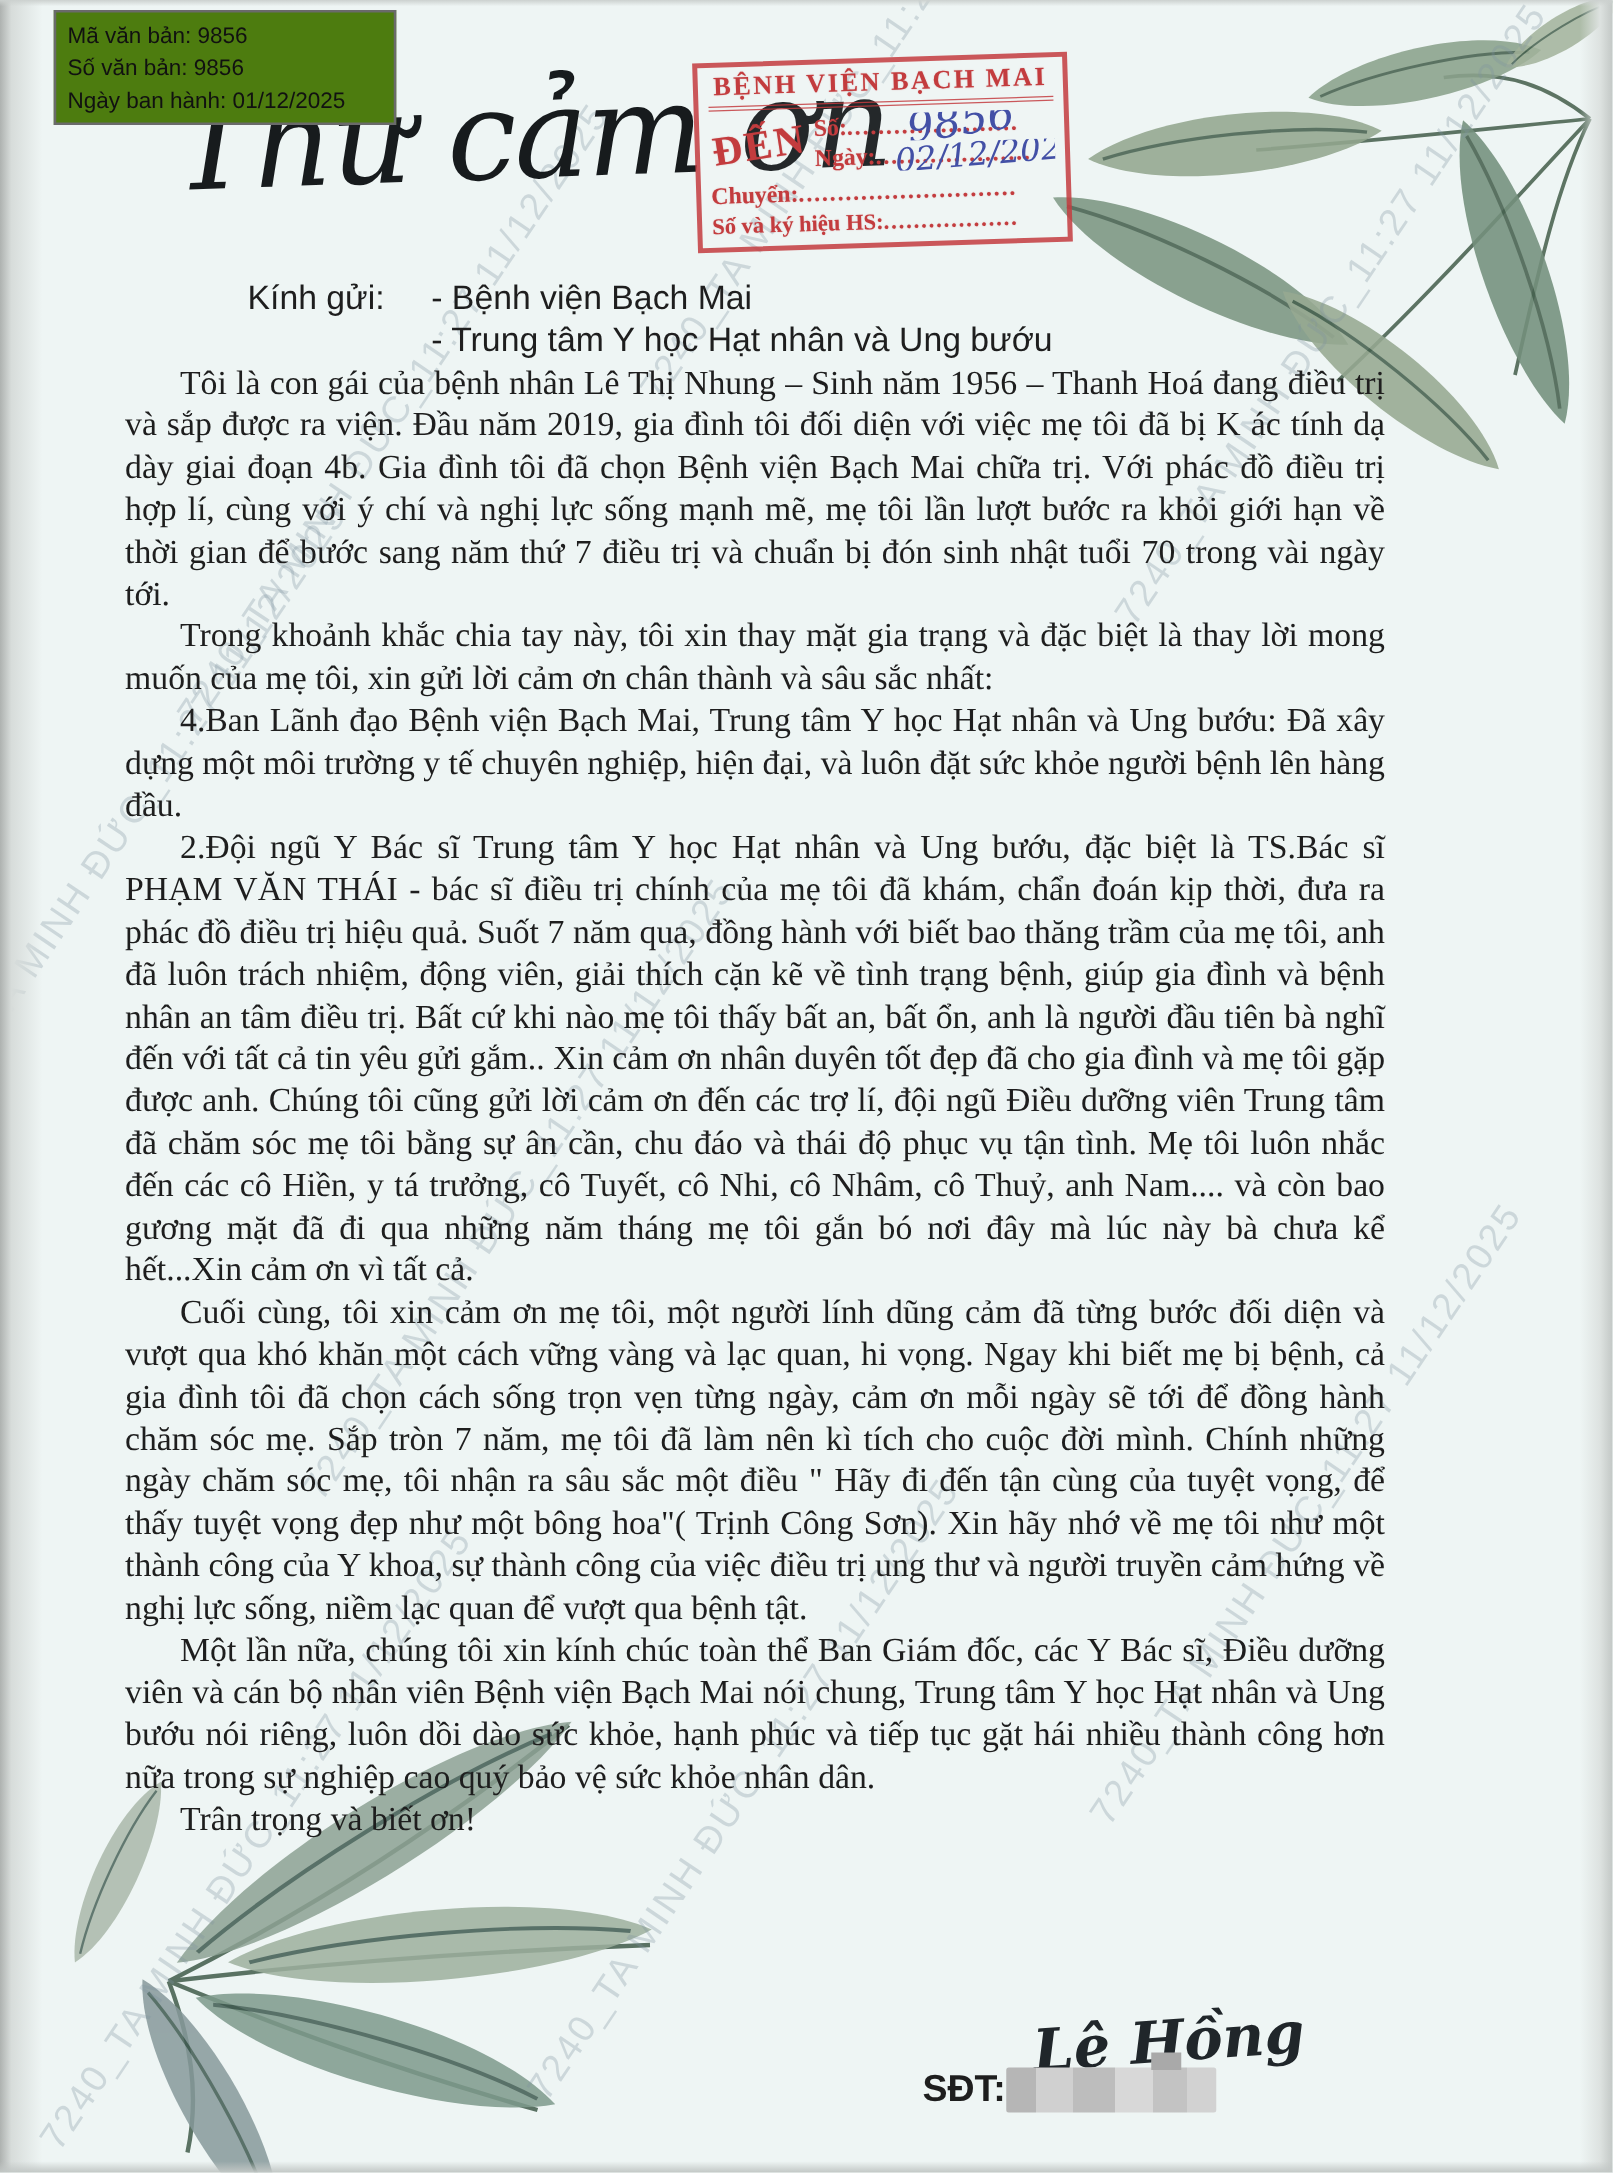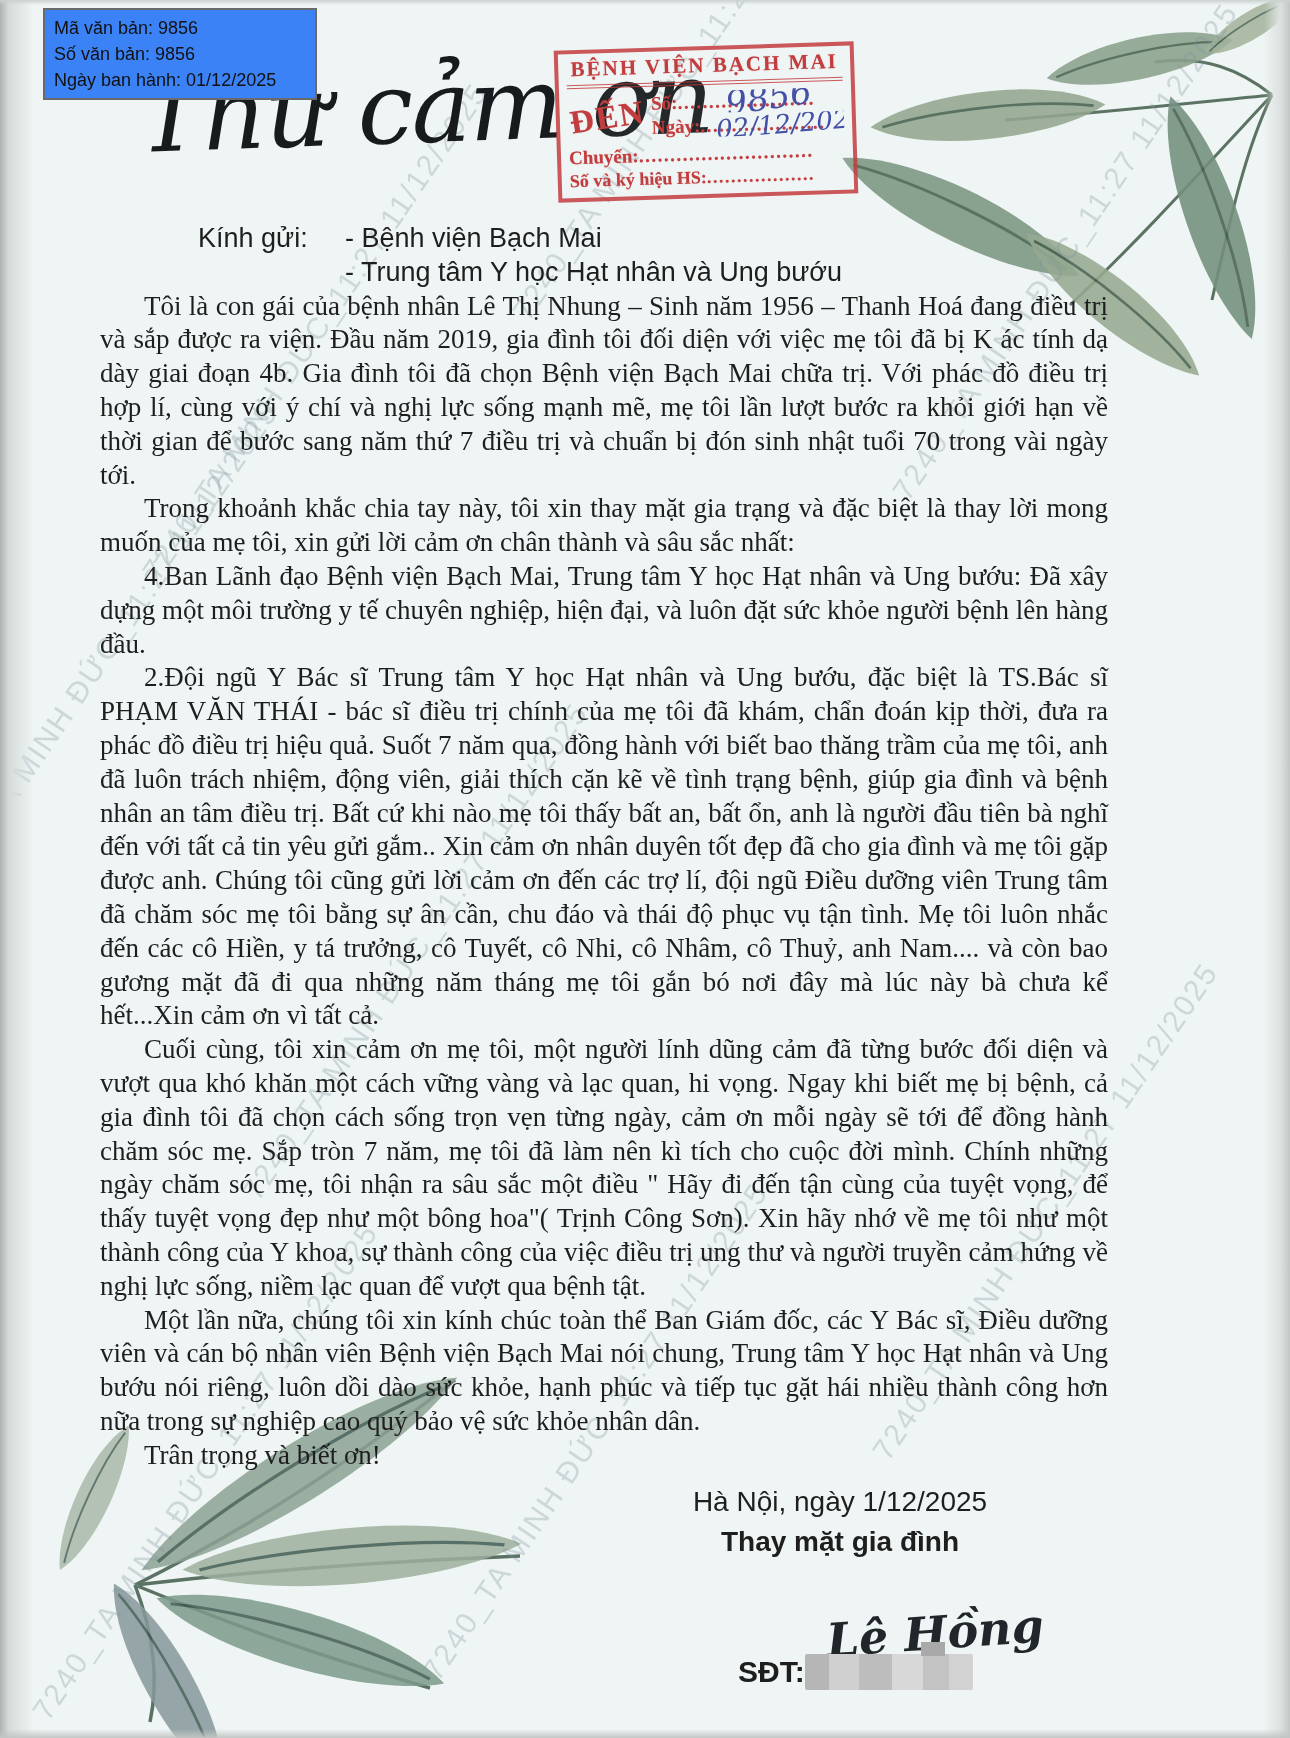--- a/index.html
+++ b/index.html
@@ -24,21 +24,21 @@
   .wm{position:absolute;white-space:nowrap;font-size:30px;letter-spacing:2px;
     color:rgba(125,145,160,0.30);transform:rotate(-56deg);transform-origin:0 50%;}
 
   
   .leaves{position:absolute;z-index:2;}
   .leaves-tr{right:0;top:0;}
   .leaves-bl{left:0;top:1290px;}
 
   
   .meta-box{position:absolute;z-index:11;left:43px;top:8px;width:252px;
-    background:#3b82f6;border:2px solid #6a6a6a;padding:5px 9px;
+    background:#4d7c0f;border:2px solid #6a6a6a;padding:5px 9px;
     font-size:18px;line-height:1.45;color:#111;}
 
   
   .title{position:absolute;z-index:4;left:138px;top:48px;margin:0;
     font-family:"DejaVu Serif",serif;font-style:italic;font-weight:500;
     font-size:100px;line-height:1.2;color:#171b1d;transform:rotate(-2deg);
     letter-spacing:-2px;}
 
   
   .stamp{position:absolute;z-index:5;left:556px;top:46px;width:276px;
@@ -186,24 +186,20 @@
     </div>
     <p class="para">Tôi là con gái của bệnh nhân Lê Thị Nhung – Sinh năm 1956 – Thanh Hoá đang điều trị và sắp được ra viện. Đầu năm 2019, gia đình tôi đối diện với việc mẹ tôi đã bị K ác tính dạ dày giai đoạn 4b. Gia đình tôi đã chọn Bệnh viện Bạch Mai chữa trị. Với phác đồ điều trị hợp lí, cùng với ý chí và nghị lực sống mạnh mẽ, mẹ tôi lần lượt bước ra khỏi giới hạn về thời gian để bước sang năm thứ 7 điều trị và chuẩn bị đón sinh nhật tuổi 70 trong vài ngày tới.</p>
     <p class="para">Trong khoảnh khắc chia tay này, tôi xin thay mặt gia trạng và đặc biệt là thay lời mong muốn của mẹ tôi, xin gửi lời cảm ơn chân thành và sâu sắc nhất:</p>
     <p class="para">4.Ban Lãnh đạo Bệnh viện Bạch Mai, Trung tâm Y học Hạt nhân và Ung bướu: Đã xây dựng một môi trường y tế chuyên nghiệp, hiện đại, và luôn đặt sức khỏe người bệnh lên hàng đầu.</p>
     <p class="para">2.Đội ngũ Y Bác sĩ Trung tâm Y học Hạt nhân và Ung bướu, đặc biệt là TS.Bác sĩ PHẠM VĂN THÁI - bác sĩ điều trị chính của mẹ tôi đã khám, chẩn đoán kịp thời, đưa ra phác đồ điều trị hiệu quả. Suốt 7 năm qua, đồng hành với biết bao thăng trầm của mẹ tôi, anh đã luôn trách nhiệm, động viên, giải thích cặn kẽ về tình trạng bệnh, giúp gia đình và bệnh nhân an tâm điều trị. Bất cứ khi nào mẹ tôi thấy bất an, bất ổn, anh là người đầu tiên bà nghĩ đến với tất cả tin yêu gửi gắm.. Xin cảm ơn nhân duyên tốt đẹp đã cho gia đình và mẹ tôi gặp được anh. Chúng tôi cũng gửi lời cảm ơn đến các trợ lí, đội ngũ Điều dưỡng viên Trung tâm đã chăm sóc mẹ tôi bằng sự ân cần, chu đáo và thái độ phục vụ tận tình. Mẹ tôi luôn nhắc đến các cô Hiền, y tá trưởng, cô Tuyết, cô Nhi, cô Nhâm, cô Thuỷ, anh Nam.... và còn bao gương mặt đã đi qua những năm tháng mẹ tôi gắn bó nơi đây mà lúc này bà chưa kể hết...Xin cảm ơn vì tất cả.</p>
     <p class="para">Cuối cùng, tôi xin cảm ơn mẹ tôi, một người lính dũng cảm đã từng bước đối diện và vượt qua khó khăn một cách vững vàng và lạc quan, hi vọng. Ngay khi biết mẹ bị bệnh, cả gia đình tôi đã chọn cách sống trọn vẹn từng ngày, cảm ơn mỗi ngày sẽ tới để đồng hành chăm sóc mẹ. Sắp tròn 7 năm, mẹ tôi đã làm nên kì tích cho cuộc đời mình. Chính những ngày chăm sóc mẹ, tôi nhận ra sâu sắc một điều " Hãy đi đến tận cùng của tuyệt vọng, để thấy tuyệt vọng đẹp như một bông hoa"( Trịnh Công Sơn). Xin hãy nhớ về mẹ tôi như một thành công của Y khoa, sự thành công của việc điều trị ung thư và người truyền cảm hứng về nghị lực sống, niềm lạc quan để vượt qua bệnh tật.</p>
     <p class="para">Một lần nữa, chúng tôi xin kính chúc toàn thể Ban Giám đốc, các Y Bác sĩ, Điều dưỡng viên và cán bộ nhân viên Bệnh viện Bạch Mai nói chung, Trung tâm Y học Hạt nhân và Ung bướu nói riêng, luôn dồi dào sức khỏe, hạnh phúc và tiếp tục gặt hái nhiều thành công hơn nữa trong sự nghiệp cao quý bảo vệ sức khỏe nhân dân.</p>
     <p class="para">Trân trọng và biết ơn!</p>
   </div>
 
-  <div class="sign-block">
-    <div>Hà Nội, ngày 1/12/2025</div>
-    <div class="behalf">Thay mặt gia đình</div>
-  </div>
   <div class="signature">Lê Hồng</div>
   <div class="phone-row">
     <span class="phone-label">SĐT:</span>
     <span class="phone-blur"></span>
   </div>
 
   <div class="edge edge-left"></div>
   <div class="edge edge-right"></div>
   <div class="edge edge-bottom"></div>
   <div class="edge edge-top"></div>

